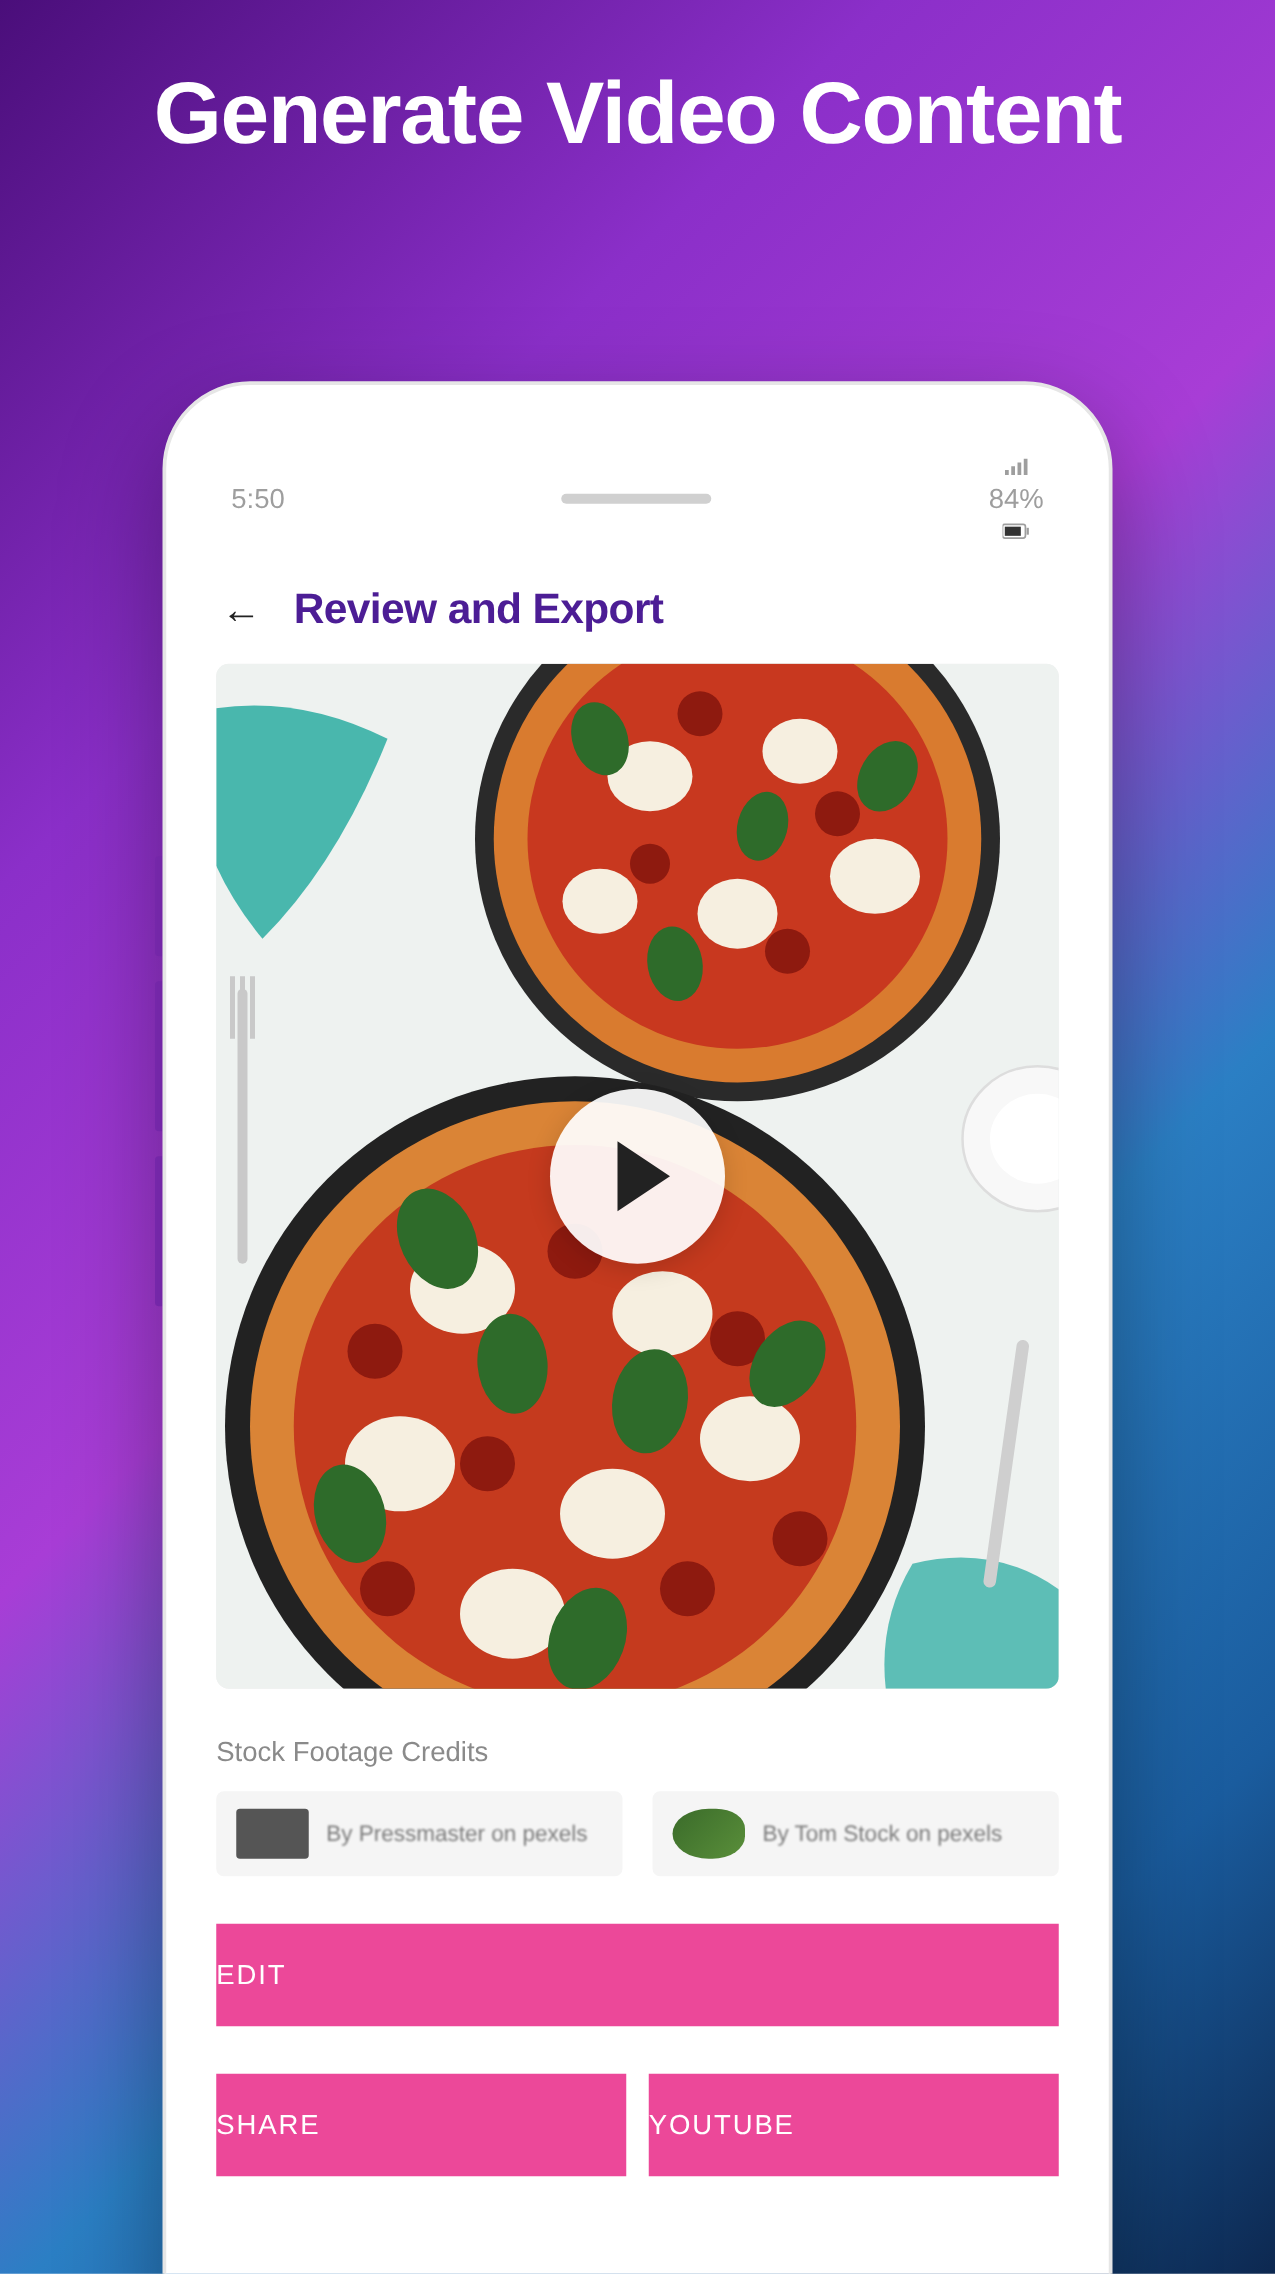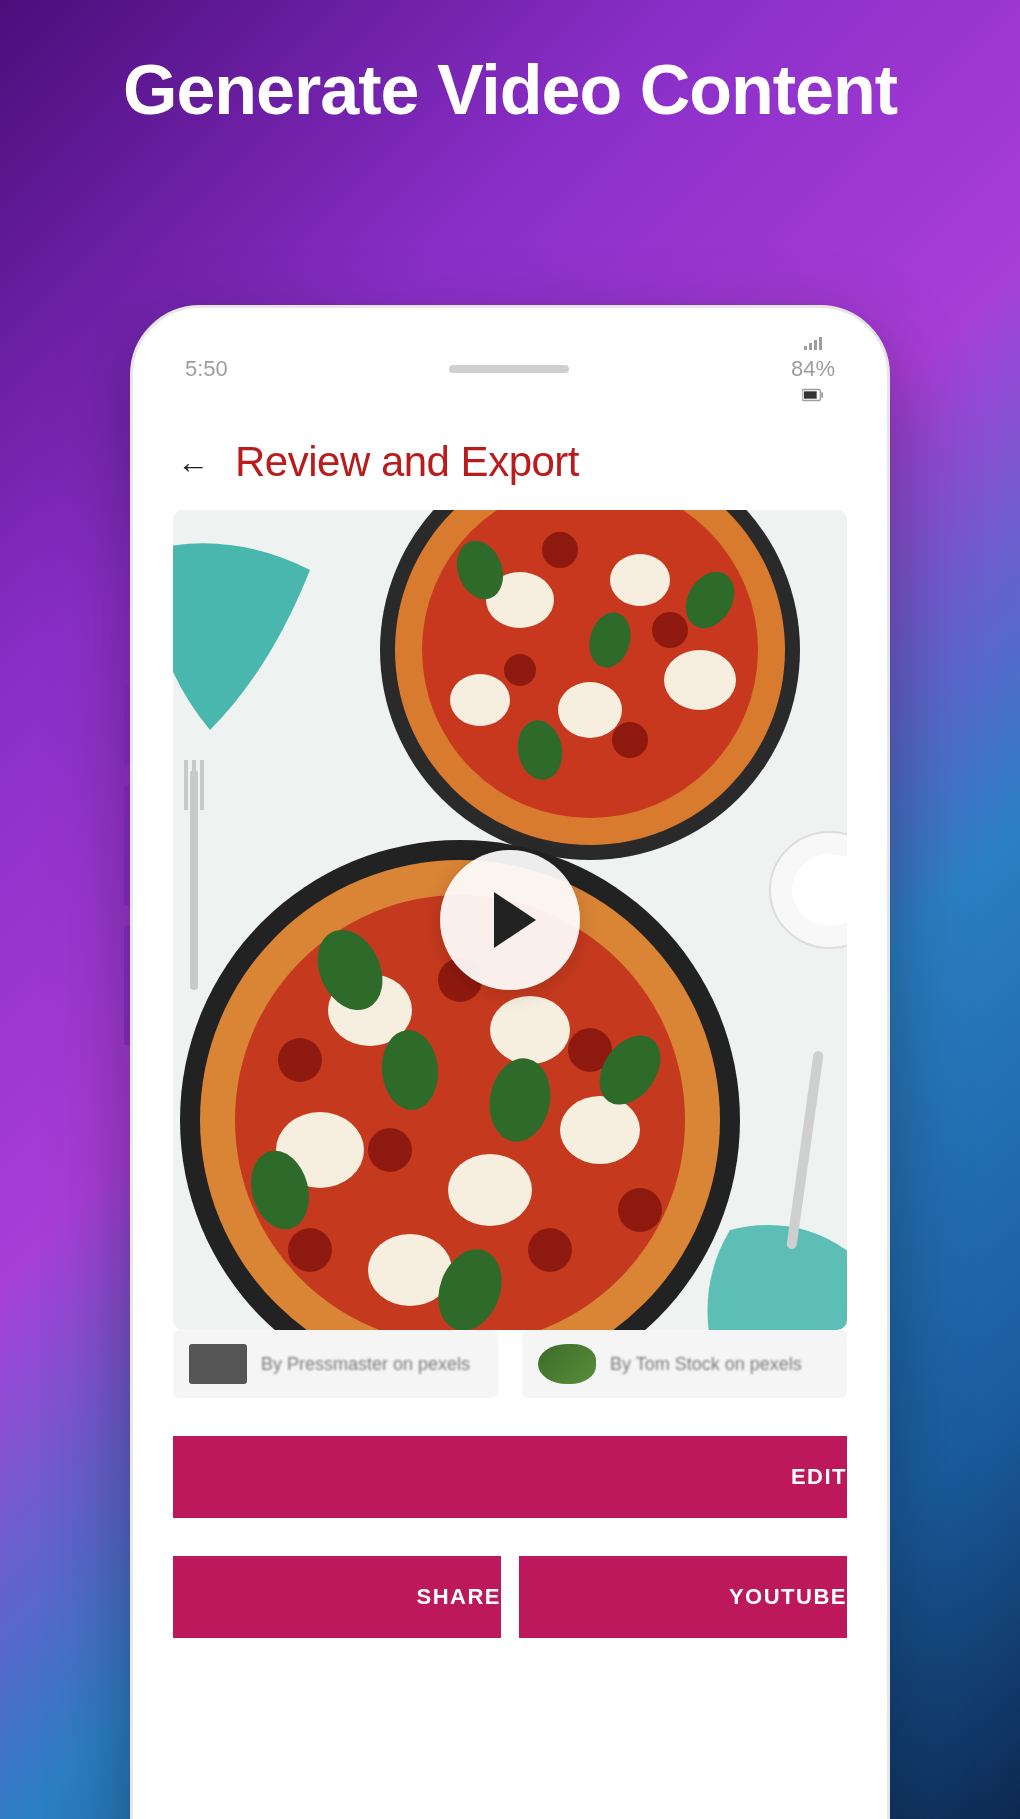--- a/index.html
+++ b/index.html
@@ -62,20 +62,21 @@
   flex-direction: column;
 }
 .status-bar {
   display: flex;
   justify-content: space-between;
   align-items: center;
   color: #9e9e9e;
   font-size: 22px;
   font-weight: 500;
   padding: 0 12px 10px 12px;
+  margin-top: 30px;
 }
 .status-center {
   width: 120px;
   height: 8px;
   background: #d0d0d0;
   border-radius: 4px;
 }
 .status-right {
   display: flex;
   align-items: center;
@@ -92,23 +93,23 @@
   align-items: center;
   gap: 26px;
   padding: 26px 4px 24px 4px;
 }
 .back-arrow {
   font-size: 32px;
   color: #222;
   font-weight: 400;
 }
 .app-title {
-  font-size: 42px;
-  font-weight: 400;
-  color: #b91c1c;
+  font-size: 34px;
+  font-weight: 700;
+  color: #4c1d95;
   letter-spacing: -0.5px;
 }
 .video-preview {
   position: relative;
   width: 100%;
   height: 820px;
   border-radius: 10px;
   overflow: hidden;
   background: #eee;
 }
@@ -179,27 +180,27 @@
   white-space: nowrap;
   overflow: hidden;
 }
 .button-row {
   margin-top: 38px;
   display: flex;
   gap: 18px;
 }
 .btn {
   flex: 1;
-  background: #be185d;
+  background: #ec4899;
   color: #fff;
   font-size: 22px;
-  font-weight: 700;
+  font-weight: 400;
   letter-spacing: 1.5px;
   padding: 28px 0;
-  text-align: right;
+  text-align: left;
   border: none;
   cursor: pointer;
 }
 .btn-full { width: 100%; }
 </style>
 </head>
 <body>
 
 <div class="headline">
   <div>Generate Video Content</div>
@@ -295,20 +296,21 @@
           <ellipse cx="110" cy="680" rx="28" ry="40" fill="#2e6b2a" transform="rotate(-15 110 680)"></ellipse>
           <ellipse cx="300" cy="780" rx="30" ry="42" fill="#2e6b2a" transform="rotate(20 300 780)"></ellipse>
           <ellipse cx="460" cy="560" rx="26" ry="38" fill="#2e6b2a" transform="rotate(35 460 560)"></ellipse>
           <ellipse cx="240" cy="560" rx="28" ry="40" fill="#2e6b2a" transform="rotate(-5 240 560)"></ellipse>
         </svg>
         <div class="play-button">
           <div class="play-triangle"></div>
         </div>
       </div>
 
+      <div class="credits-label">Stock Footage Credits</div>
 
       <div class="credits-row">
         <div class="credit-card">
           <div class="credit-thumb"></div>
           <div class="credit-text">By Pressmaster on pexels</div>
         </div>
         <div class="credit-card">
           <div class="credit-thumb green"></div>
           <div class="credit-text">By Tom Stock on pexels</div>
         </div>

